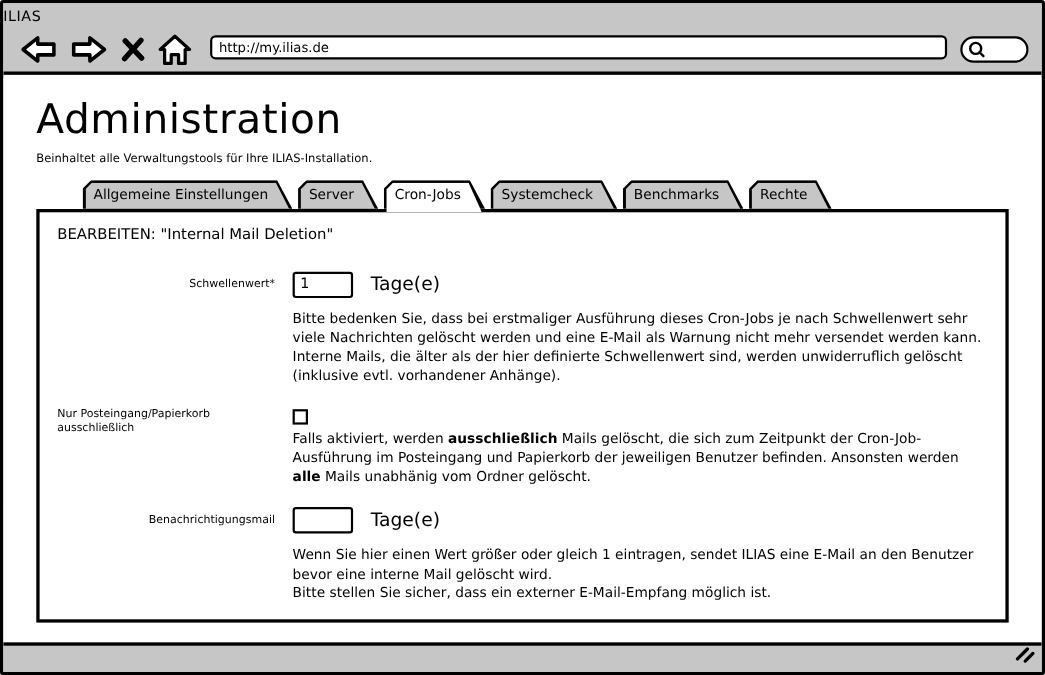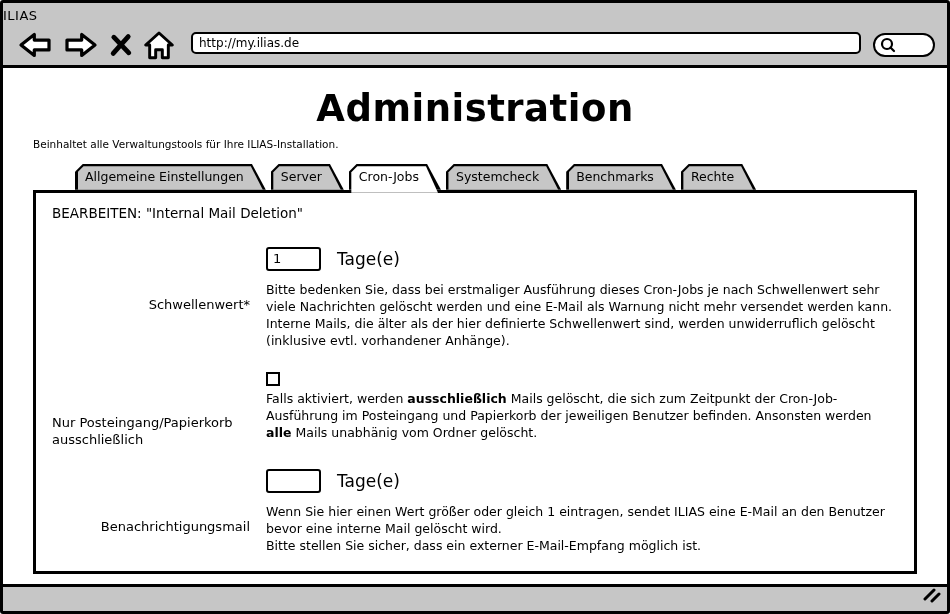--- a/index.html
+++ b/index.html
@@ -63,25 +63,24 @@
   }
   
   .content {
     position: absolute;
     top: 68px; bottom: 27px; left: 0; right: 0;
     background: #fff;
     padding: 12px 30px 0 30px;
   }
   .page-title {
     font-size: 37px;
-    font-weight: 700;
+    font-weight: 400;
     letter-spacing: 0.5px;
     margin: 6px 0 8px 0;
     line-height: 1.1;
-    text-align: center;
   }
   .page-subtitle {
     font-size: 10.5px;
     margin-bottom: 14px;
   }
   
   .tabs {
     display: flex;
     margin-left: 18px;
     position: relative;
@@ -129,25 +128,24 @@
     padding: 12px 18px 16px 16px;
   }
   .panel-heading { font-size: 13.5px; margin-bottom: 26px; }
   .form-row {
     display: grid;
     grid-template-columns: 198px 1fr;
     column-gap: 16px;
     margin-top: 22px;
   }
   .row-label {
-    font-size: 13px;
+    font-size: 10px;
     text-align: right;
     padding-top: 5px;
     line-height: 1.35;
-    margin-top: 44px;
   }
   .row-label.left { text-align: left; padding-top: 2px; }
   .ctl-line { display: flex; align-items: center; }
   .small-input {
     width: 55px; height: 24px;
     border: 2.5px solid #000;
     border-radius: 3px;
     font-family: "DejaVu Sans", sans-serif;
     font-size: 13px;
     padding: 0 5px;

